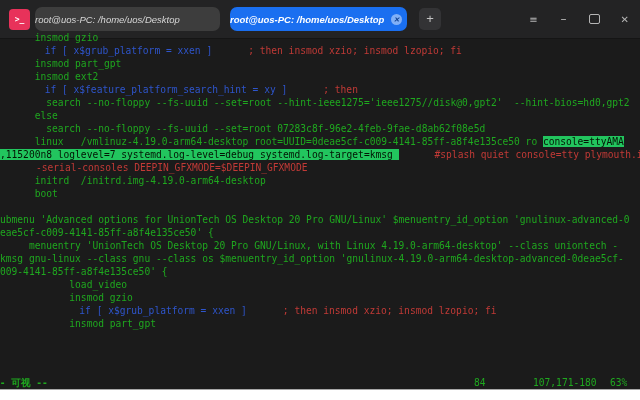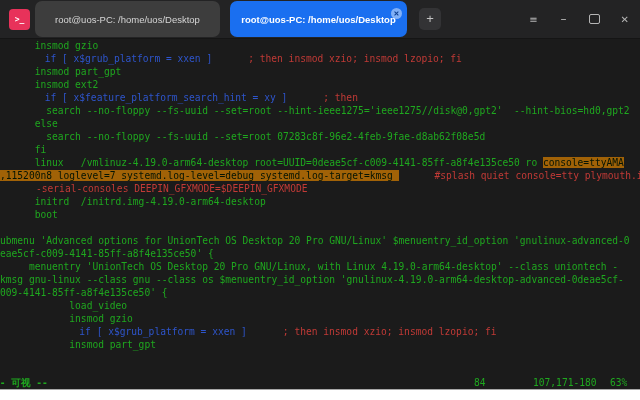--- a/index.html
+++ b/index.html
@@ -5,45 +5,45 @@
   html,body{margin:0;padding:0;}
   body{width:640px;height:400px;overflow:hidden;background:#ffffff;position:relative;
        font-family:"DejaVu Sans Mono",monospace;}
   .window{position:absolute;left:0;top:0;width:640px;height:389px;background:#1b1b1b;}
   
   .titlebar{position:absolute;left:0;top:0;width:640px;height:38px;background:#232324;
             border-bottom:1px solid #151515;display:flex;align-items:center;}
   .app-icon{width:21px;height:21px;margin-left:9px;border-radius:4px;background:#e8325a;
             color:#ffffff;font-size:8px;font-weight:bold;display:flex;align-items:center;
             justify-content:center;letter-spacing:0;flex:none;}
-  .tab{height:36px;border-radius:7px;display:flex;align-items:center;justify-content:center;
-       font-family:"Liberation Sans",sans-serif;font-size:9.5px;flex:none;cursor:default;}
+  .tab{height:24px;border-radius:7px;display:flex;align-items:center;
+       font-family:"Liberation Sans",sans-serif;font-size:9.5px;flex:none;cursor:default;font-style:italic;}
   .tab.inactive{width:185px;margin-left:5px;background:#3d3d3d;color:#d6d6d6;}
   .tab.active{width:177px;margin-left:10px;background:#1a6ff0;color:#ffffff;position:relative;
               font-weight:bold;}
   .tab-close{position:absolute;right:5px;top:6.5px;width:11px;height:11px;border-radius:50%;
              background:rgba(255,255,255,0.45);color:#0d3e8f;font-size:7px;line-height:11px;
              text-align:center;font-family:"Liberation Sans",sans-serif;}
   .new-tab{width:22px;height:22px;margin-left:12px;border-radius:5px;background:#333335;
            color:#c2c2c2;font-size:13px;line-height:21px;text-align:center;flex:none;
            font-family:"Liberation Sans",sans-serif;}
   .win-controls{margin-left:auto;display:flex;align-items:center;height:38px;}
   .wc{color:#b5b5b5;text-align:center;font-family:"DejaVu Sans",sans-serif;}
   .wc-menu{font-size:10px;margin-right:23px;}
   .wc-min{font-size:12px;margin-right:22px;}
   .wc-max{width:9px;height:8px;border:1.5px solid #b5b5b5;border-radius:2px;margin-right:21px;}
   .wc-close{font-size:10px;margin-right:11px;}
   
-  .term{position:absolute;left:0;top:38px;width:640px;height:339px;overflow:hidden;
+  .term{position:absolute;left:0;top:30px;width:640px;height:339px;overflow:hidden;
         padding-top:1px;}
   .line{white-space:pre;height:13px;line-height:13px;font-size:9.6px;overflow:hidden;}
   .g{color:#1fa81f;}
   .b{color:#2e55cc;margin-left:10px;}
   .r{color:#c13a36;padding-left:36px;}
-  .hl{background:#a16207;color:#041404;}
+  .hl{background:#22c55e;color:#041404;}
   
   .statusbar{position:absolute;left:0;top:376px;width:640px;height:13px;font-size:9.6px;
              line-height:13px;color:#1fa81f;white-space:pre;}
   .mode{font-weight:bold;position:absolute;left:-6px;top:0;}
   .sb-count{position:absolute;left:474px;top:0;}
   .sb-ruler{position:absolute;left:533px;top:0;}
   .sb-scroll{position:absolute;left:610px;top:0;}
   
   .bottom-strip{position:absolute;left:0;top:389px;width:640px;height:11px;background:#ffffff;
                 border-top:1px solid #a8a8a8;}
@@ -73,21 +73,20 @@
 
   <div class="term" id="term">
       <div class="line"><span class="g">      insmod gzio</span></div>
       <div class="line"><span class="b">      if [ x$grub_platform = xxen ]</span><span class="r">; then insmod xzio; insmod lzopio; fi</span></div>
       <div class="line"><span class="g">      insmod part_gpt</span></div>
       <div class="line"><span class="g">      insmod ext2</span></div>
       <div class="line"><span class="b">      if [ x$feature_platform_search_hint = xy ]</span><span class="r">; then</span></div>
       <div class="line"><span class="g">        search --no-floppy --fs-uuid --set=root --hint-ieee1275='ieee1275//disk@0,gpt2'  --hint-bios=hd0,gpt2 </span></div>
       <div class="line"><span class="g">      else</span></div>
       <div class="line"><span class="g">        search --no-floppy --fs-uuid --set=root 07283c8f-96e2-4feb-9fae-d8ab62f08e5d</span></div>
-      <div class="line"><span class="g">      fi</span></div>
       <div class="line"><span class="g">      linux   /vmlinuz-4.19.0-arm64-desktop root=UUID=0deae5cf-c009-4141-85ff-a8f4e135ce50 ro </span><span class="hl">console=ttyAMA</span></div>
       <div class="line"><span class="hl">,115200n8 loglevel=7 systemd.log-level=debug systemd.log-target=kmsg </span><span class="r">#splash quiet console=tty plymouth.ignore</span></div>
       <div class="line"><span class="r">-serial-consoles DEEPIN_GFXMODE=$DEEPIN_GFXMODE</span></div>
       <div class="line"><span class="g">      initrd  /initrd.img-4.19.0-arm64-desktop</span></div>
       <div class="line"><span class="g">      boot</span></div>
       <div class="line"></div>
       <div class="line"><span class="g">ubmenu 'Advanced options for UnionTech OS Desktop 20 Pro GNU/Linux' $menuentry_id_option 'gnulinux-advanced-0</span></div>
       <div class="line"><span class="g">eae5cf-c009-4141-85ff-a8f4e135ce50' {</span></div>
       <div class="line"><span class="g">     menuentry 'UnionTech OS Desktop 20 Pro GNU/Linux, with Linux 4.19.0-arm64-desktop' --class uniontech -</span></div>
       <div class="line"><span class="g">kmsg gnu-linux --class gnu --class os $menuentry_id_option 'gnulinux-4.19.0-arm64-desktop-advanced-0deae5cf-</span></div>

